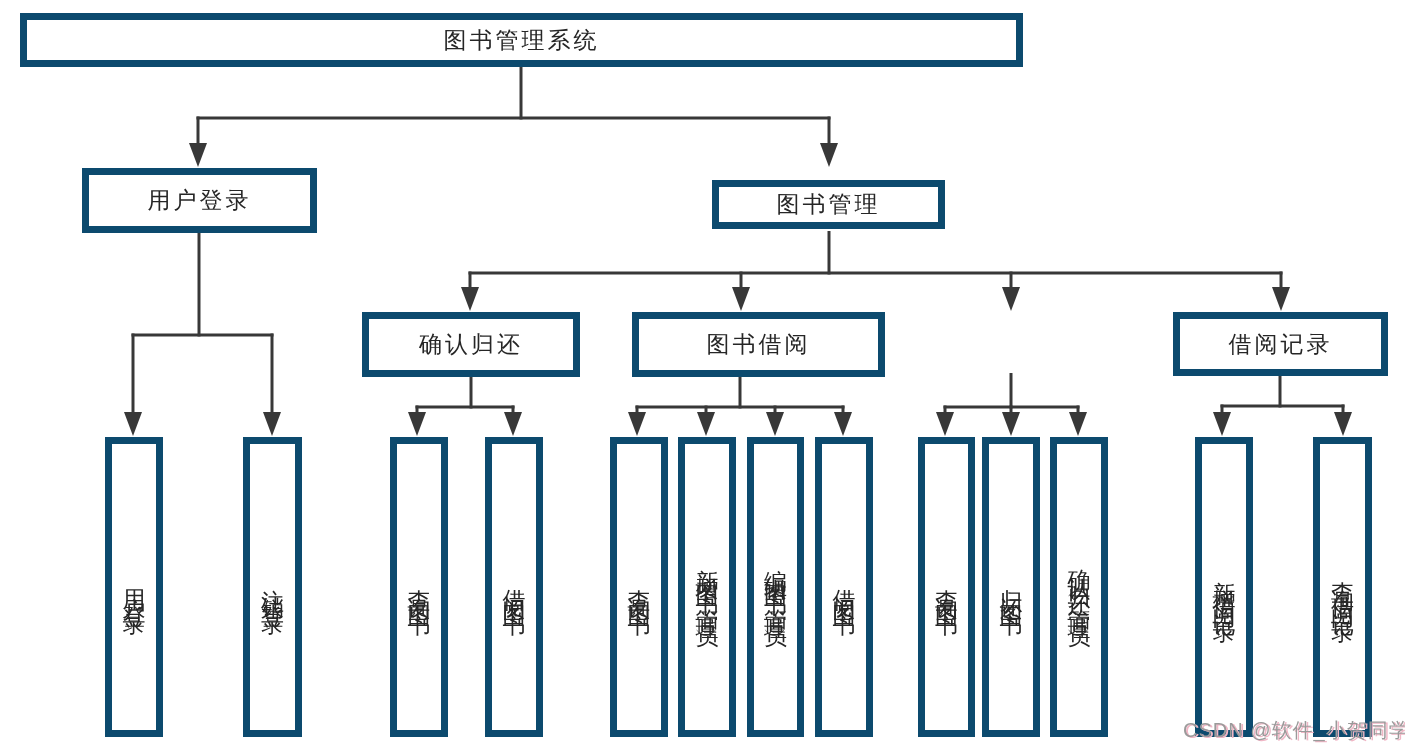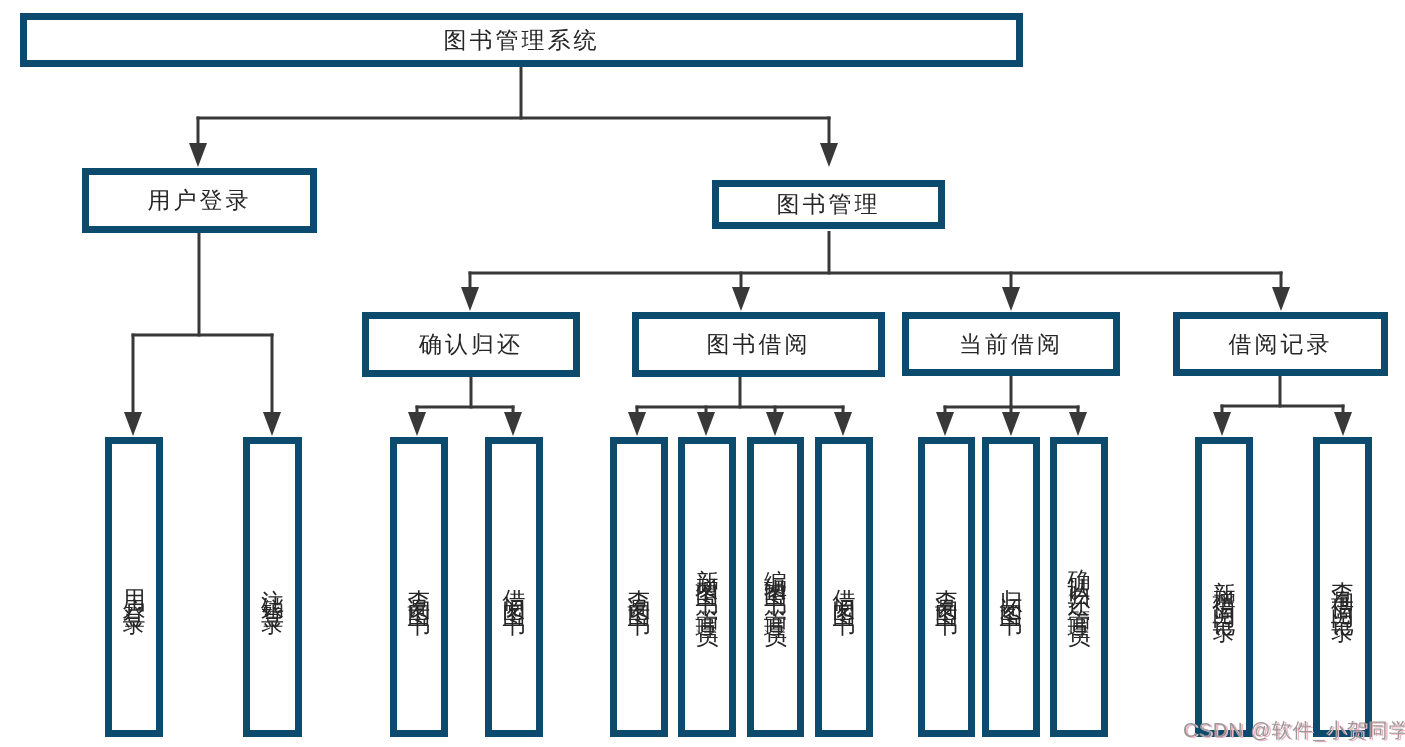--- a/index.html
+++ b/index.html
@@ -107,23 +107,20 @@
   <div class="node h" style="left:712px;top:180px;width:233px;height:49px">
     <span>图书管理</span>
   </div>
 
   <div class="node h" style="left:362px;top:312px;width:218px;height:65px">
     <span>确认归还</span>
   </div>
   <div class="node h" style="left:632px;top:312px;width:253px;height:65px">
     <span>图书借阅</span>
   </div>
-  <div class="node h" style="left:902px;top:312px;width:218px;height:64px">
-    <span>当前借阅</span>
-  </div>
   <div class="node h" style="left:1173px;top:312px;width:215px;height:64px">
     <span>借阅记录</span>
   </div>
 
   <div class="node v" style="left:105px;top:437px;width:58px;height:300px">
     <span>用户登录</span>
   </div>
   <div class="node v" style="left:243px;top:437px;width:59px;height:300px">
     <span>注销登录</span>
   </div>

